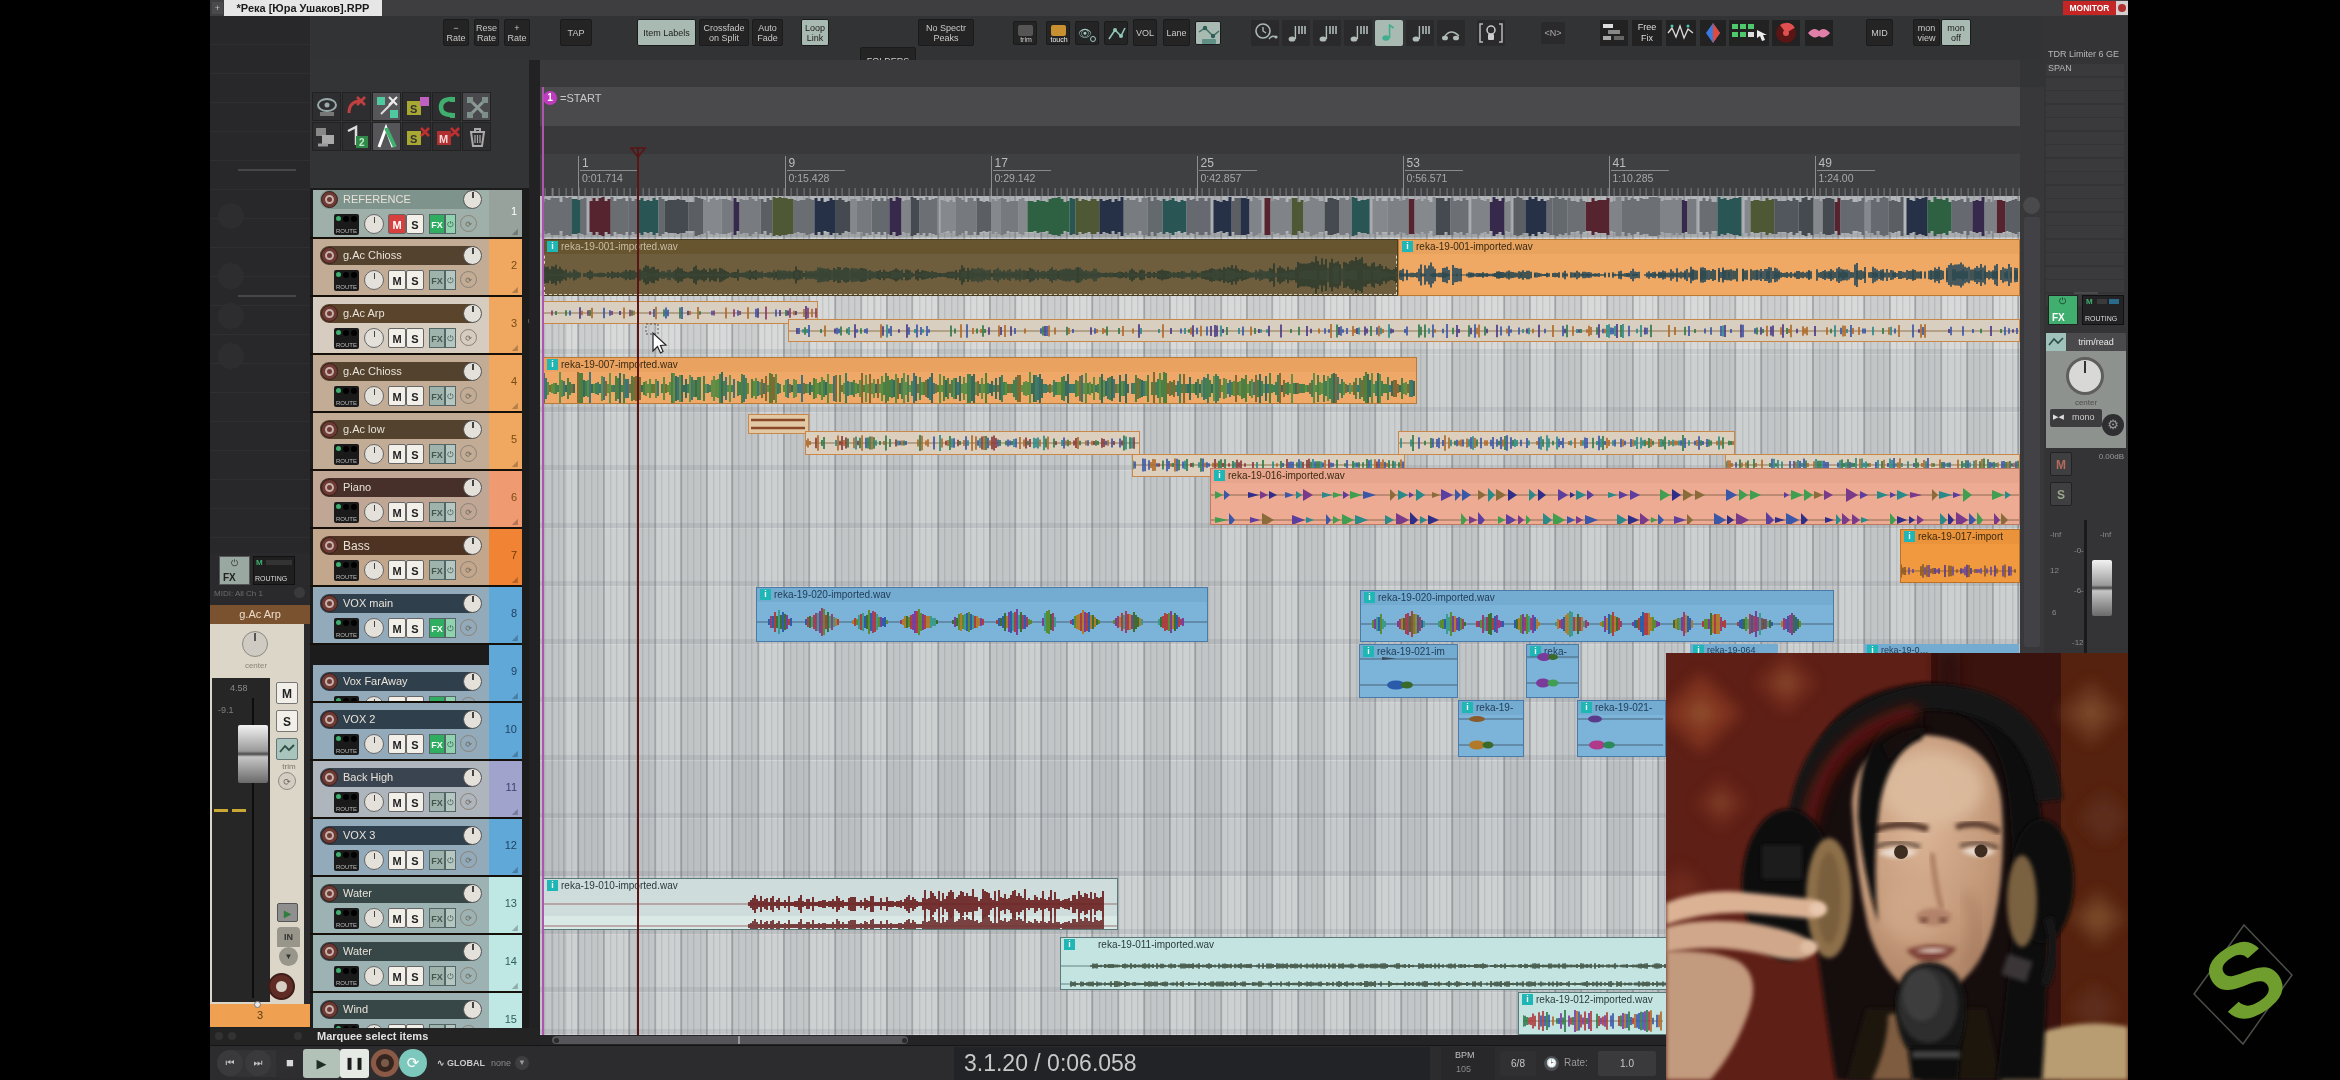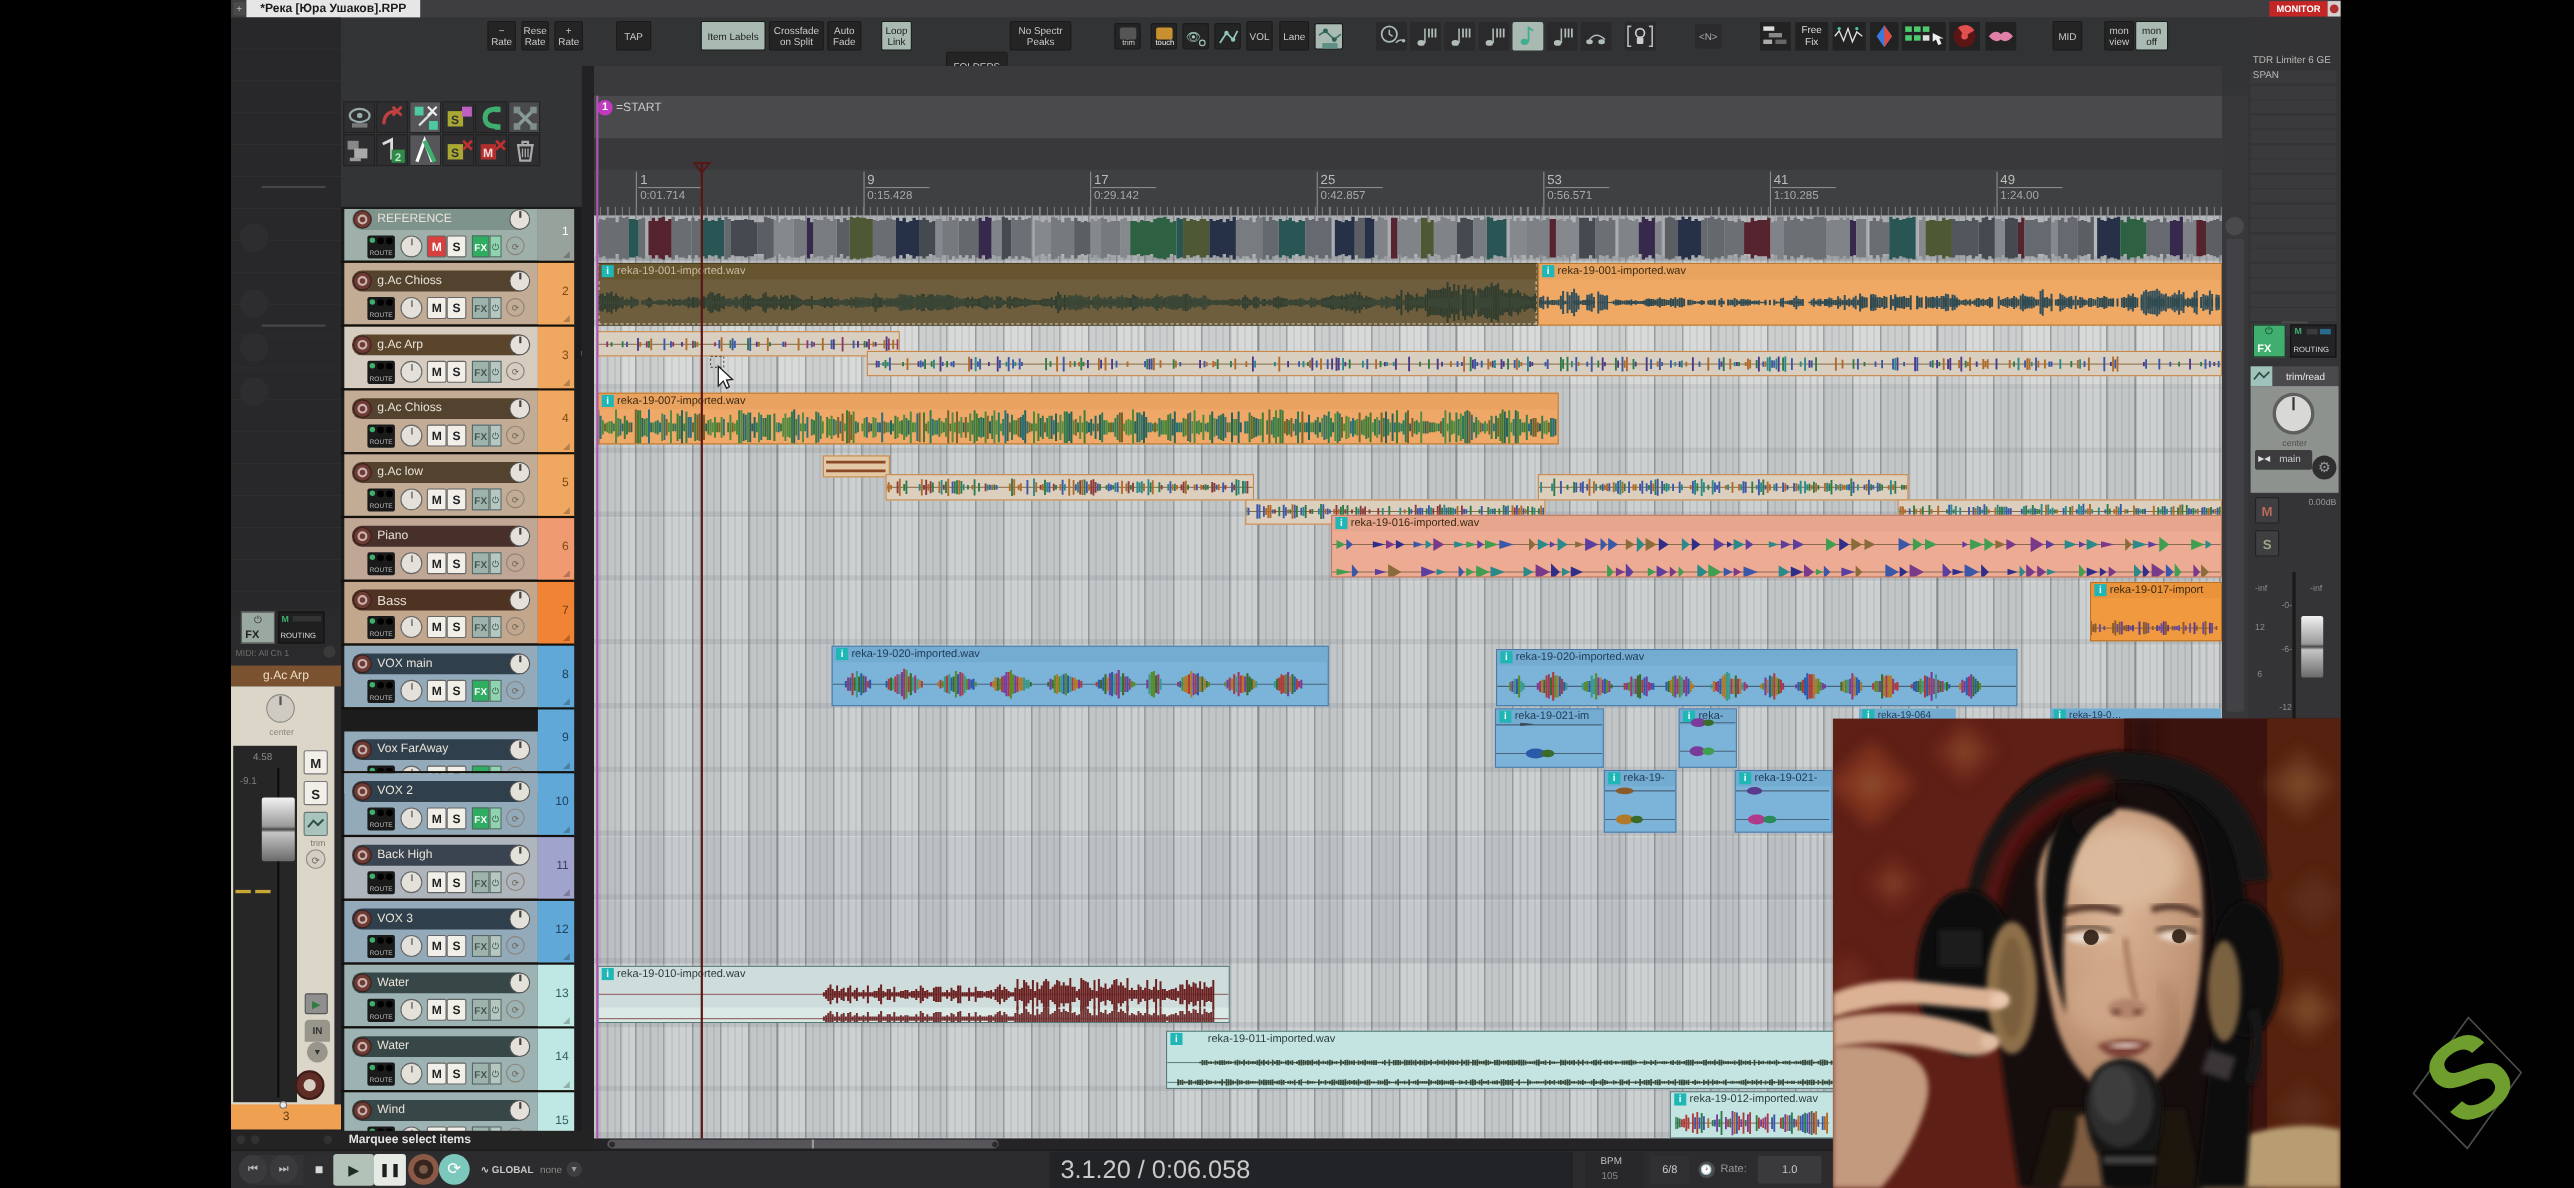--- a/index.html
+++ b/index.html
@@ -1191,21 +1191,21 @@
 <div style="position:absolute;left:2px;top:317px;width:20px;height:18px;background:#9fc3ba;"><svg width="20" height="18">
         <path d="M3 12L8 6L12 10L17 5" stroke="#2e4e46" stroke-width="1.6" fill="none"></path>
       </svg></div>
 <div style="position:absolute;left:22px;top:317px;width:60px;height:18px;background:#4a4a4c;color:#e8e8e8;font-size:9px;line-height:18px;text-align:center;">trim/read</div>
 <div style="position:absolute;left:2px;top:335px;width:80px;height:97px;background:#8e928e;"></div>
 <div style="position:absolute;left:22px;top:341px;width:38px;height:38px;border-radius:50%;background:#d8d8d6;border:3px solid #5e5e5e;"></div>
 <div style="position:absolute;left:40px;top:345px;width:2px;height:12px;background:#333;"></div>
 <div style="position:absolute;left:22px;top:382px;width:40px;text-align:center;color:#4e4e4e;font-size:8px;">center</div>
 <div style="position:absolute;left:6px;top:393px;width:52px;height:18px;background:#3c3c3e;border-radius:2px;color:#ccc;font-size:9px;">
       <span style="position:absolute;left:3px;top:4px;font-size:7px;color:#ddd;">▶◀</span>
-      <span style="position:absolute;left:22px;top:3px;">main</span>
+      <span style="position:absolute;left:22px;top:3px;">mono</span>
     </div>
 <div style="position:absolute;left:58px;top:398px;width:22px;height:22px;border-radius:50%;background:#2e2e30;color:#999;font-size:13px;text-align:center;line-height:22px;">⚙</div>
 <div style="position:absolute;right:4px;top:436px;color:#999;font-size:8px;">0.00dB</div>
 <div style="position:absolute;left:6px;top:436px;width:22px;height:24px;background:#3f3f41;border:1px solid #222;border-radius:2px;color:#b66a5a;font-size:12px;font-weight:bold;text-align:center;line-height:24px;">M</div>
 <div style="position:absolute;left:6px;top:466px;width:22px;height:24px;background:#3f3f41;border:1px solid #222;border-radius:2px;color:#9aa68a;font-size:12px;font-weight:bold;text-align:center;line-height:24px;">S</div>
 <div style="position:absolute;left:6px;top:514px;color:#8a8a8a;font-size:8px;">-inf</div>
 <div style="position:absolute;left:56px;top:514px;color:#8a8a8a;font-size:8px;">-inf</div>
 <div style="position:absolute;left:30px;top:530px;color:#8a8a8a;font-size:8px;">-0-</div>
 <div style="position:absolute;left:6px;top:550px;color:#8a8a8a;font-size:8px;">12</div>
 <div style="position:absolute;left:56px;top:550px;color:#8a8a8a;font-size:8px;">12</div>

